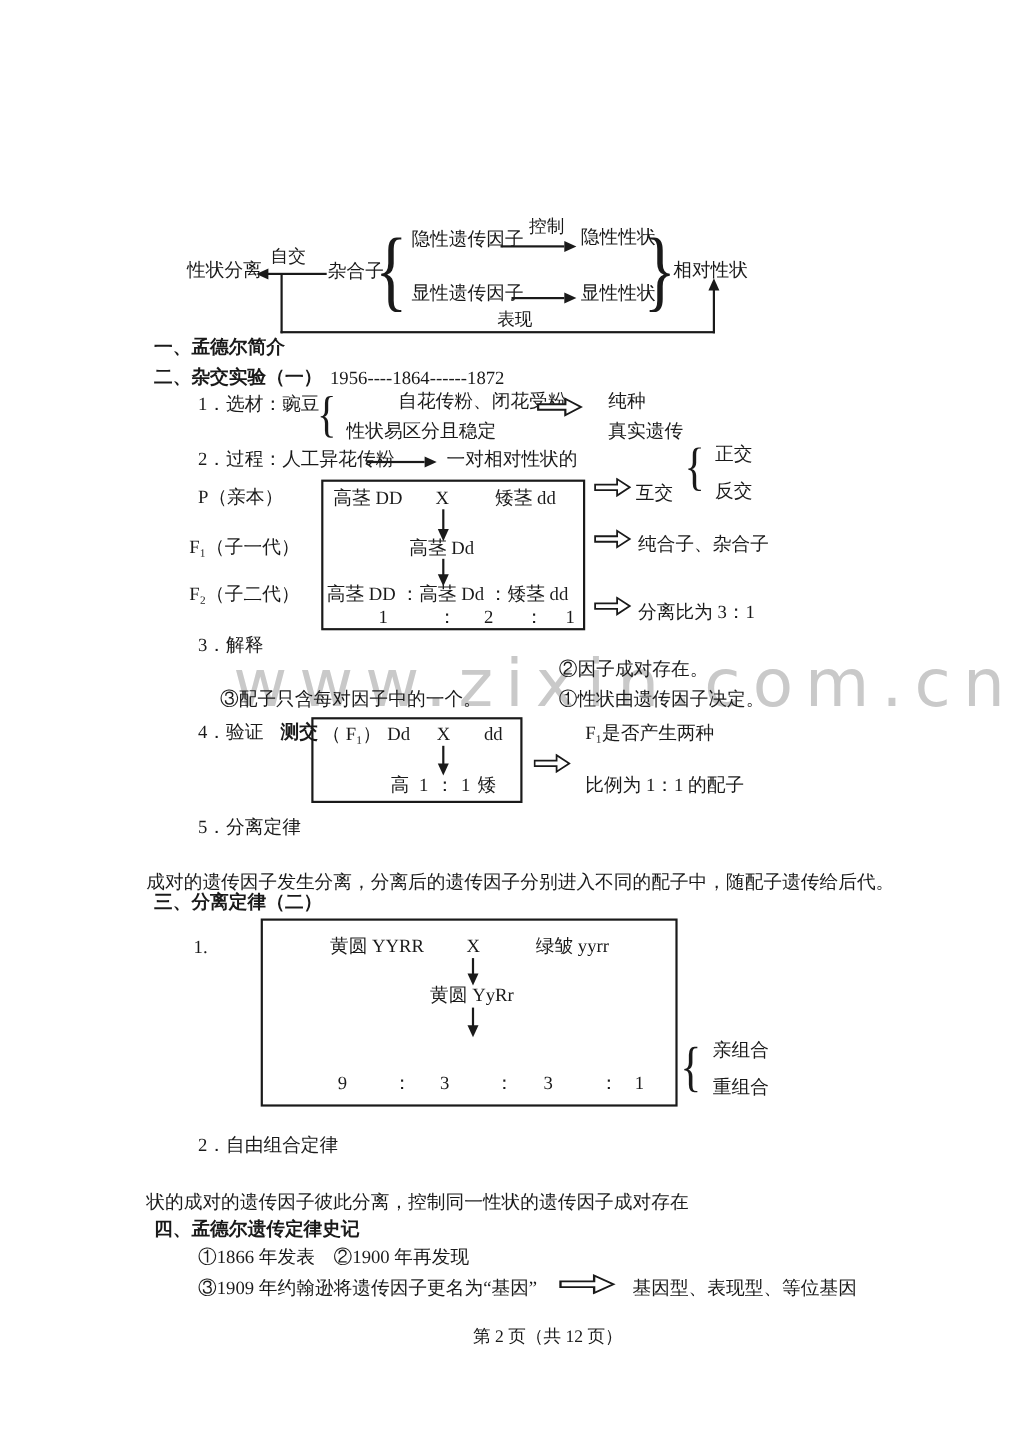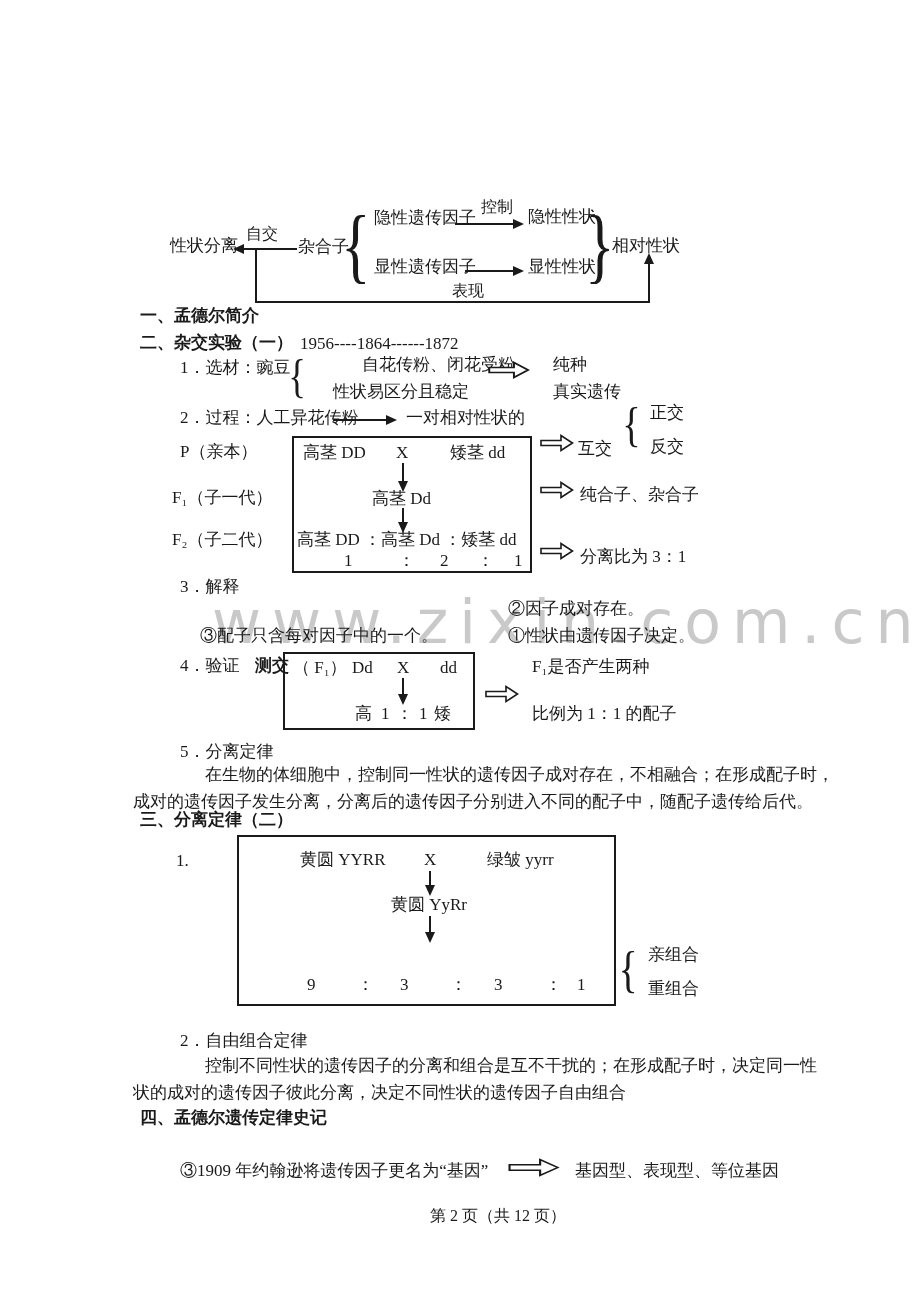--- a/index.html
+++ b/index.html
@@ -56,21 +56,21 @@
   <div class="t sm" style="left:452px;top:281px;">表现</div>
 
   <div class="t b" style="left:140px;top:306px;">一、孟德尔简介</div>
 
   <div class="t b" style="left:140px;top:333px;">二、杂交实验（一）</div>
   <div class="t" style="left:300px;top:334px;">1956----1864------1872</div>
 
   <div class="t" style="left:180px;top:358px;">1．选材：豌豆</div>
   <div class="brace" style="left:286px;top:352px;font-size:46px;line-height:50px;transform:scaleX(0.8);">{</div>
   <div class="t" style="left:315px;top:355px;margin-left:47px;">自花传粉、闭花受粉</div>
-  <div class="t" style="left:333px;top:382px;">性状易区分且稳定</div>
+  <div class="t" style="left:315px;top:382px;">性状易区分且稳定</div>
   <svg class="harrow" style="left:488px;top:361px;" width="42" height="18" viewBox="0 0 34 18" preserveAspectRatio="none">
       <path d="M1 6.5 H21 V1.5 L32.5 9 L21 16.5 V11.5 H1 Z" fill="#ffffff" stroke="#1a1a1a" stroke-width="1.6"></path>
     </svg>
   <div class="t" style="left:553px;top:355px;">纯种</div>
   <div class="t" style="left:553px;top:382px;">真实遗传</div>
 
   <div class="t" style="left:180px;top:408px;">2．过程：人工异花传粉</div>
   <div class="hl" style="left:333px;top:419px;width:53px;"></div>
   <div class="ah ah-r" style="left:386px;top:415px;"></div>
   <div class="t" style="left:406px;top:408px;">一对相对性状的</div>
@@ -129,21 +129,20 @@
   <div class="t" style="left:396px;top:704px;">：</div>
   <div class="t" style="left:419px;top:704px;">1</div>
   <div class="t" style="left:434px;top:704px;">矮</div>
   <svg class="harrow" style="left:485px;top:685px;" width="34" height="18" viewBox="0 0 34 18" preserveAspectRatio="none">
       <path d="M1 6.5 H21 V1.5 L32.5 9 L21 16.5 V11.5 H1 Z" fill="#ffffff" stroke="#1a1a1a" stroke-width="1.6"></path>
     </svg>
   <div class="t" style="left:532px;top:657px;">F₁是否产生两种</div>
   <div class="t" style="left:532px;top:704px;">比例为 1：1 的配子</div>
 
   <div class="t" style="left:180px;top:742px;">5．分离定律</div>
-  <div class="t" style="left:205px;top:765px;">在生物的体细胞中，控制同一性状的遗传因子成对存在，不相融合；在形成配子时，</div>
   <div class="t" style="left:133px;top:792px;">成对的遗传因子发生分离，分离后的遗传因子分别进入不同的配子中，随配子遗传给后代。</div>
 
   <div class="t b" style="left:140px;top:810px;">三、分离定律（二）</div>
   <div class="t" style="left:176px;top:851px;">1.</div>
   <div class="box" style="left:237px;top:835px;width:375px;height:167px;"></div>
   <div class="t" style="left:300px;top:850px;">黄圆  YYRR</div>
   <div class="t" style="left:424px;top:850px;">X</div>
   <div class="t" style="left:487px;top:850px;">绿皱 yyrr</div>
   <div class="vl" style="left:429px;top:871px;height:16px;"></div>
   <div class="ah ah-d" style="left:425px;top:885px;"></div>
@@ -155,24 +154,24 @@
   <div class="t" style="left:400px;top:975px;">3</div>
   <div class="t" style="left:450px;top:975px;">：</div>
   <div class="t" style="left:494px;top:975px;">3</div>
   <div class="t" style="left:545px;top:975px;">：</div>
   <div class="t" style="left:577px;top:975px;">1</div>
   <div class="brace" style="left:616px;top:941px;font-size:50px;line-height:56px;transform:scaleX(0.8);">{</div>
   <div class="t" style="left:648px;top:945px;">亲组合</div>
   <div class="t" style="left:648px;top:979px;">重组合</div>
 
   <div class="t" style="left:180px;top:1031px;">2．自由组合定律</div>
-  <div class="t" style="left:205px;top:1056px;">控制不同性状的遗传因子的分离和组合是互不干扰的；在形成配子时，决定同一性</div>
-  <div class="t" style="left:133px;top:1083px;">状的成对的遗传因子彼此分离，决定不同性状的遗传因子自由组合</div>
+  <div class="t" style="left:133px;top:1083px;">状的成对的遗传因子彼此分离，控制同一性状的遗传因子成对存在</div>
 
   <div class="t b" style="left:140px;top:1108px;">四、孟德尔遗传定律史记</div>
+  <div class="t" style="left:180px;top:1133px;">①1866 年发表　②1900 年再发现</div>
   <div class="t" style="left:180px;top:1161px;">③1909 年约翰逊将遗传因子更名为“基因”</div>
   <svg class="harrow" style="left:508px;top:1158px;" width="52" height="19" viewBox="0 0 34 18" preserveAspectRatio="none">
       <path d="M1 6.5 H21 V1.5 L32.5 9 L21 16.5 V11.5 H1 Z" fill="#ffffff" stroke="#1a1a1a" stroke-width="1.4"></path>
     </svg>
   <div class="t" style="left:575px;top:1161px;">基因型、表现型、等位基因</div>
 
   <div class="t footer" style="left:430px;top:1206px;">第 2 页（共 12 页）</div>
 
 </div>
 

